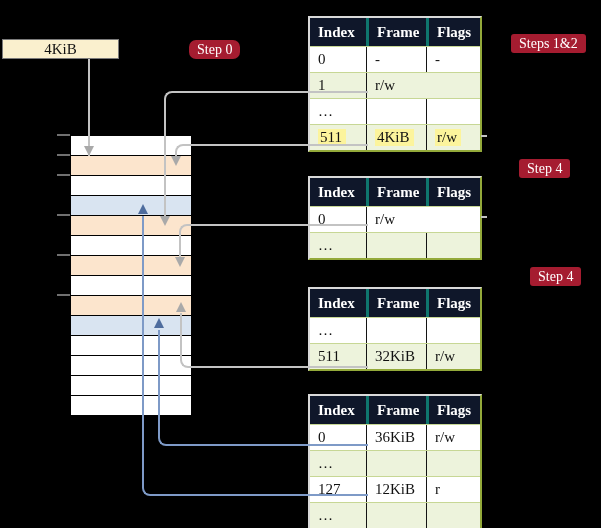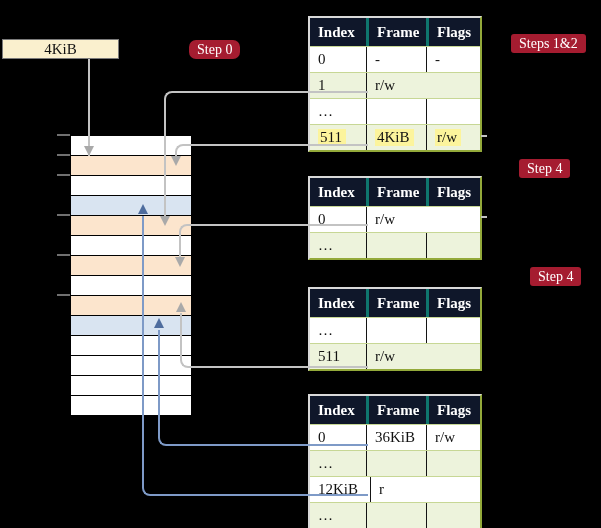--- a/index.html
+++ b/index.html
@@ -159,20 +159,21 @@
     <div class="th c2">Frame</div>
     <div class="th c3">Flags</div>
   </div>
   <div class="trow">
     <div class="td c1">…</div>
     <div class="td c2"></div>
     <div class="td c3"></div>
   </div>
   <div class="trow g">
     <div class="td c1">511</div>
+    <div class="td c2">32KiB</div>
     <div class="td c3">r/w</div>
   </div>
 </div>
 
 <div class="abs ptable" style="top:394px;">
   <div class="thead">
     <div class="th c1">Index</div>
     <div class="th c2">Frame</div>
     <div class="th c3">Flags</div>
   </div>
@@ -180,20 +181,21 @@
     <div class="td c1">0</div>
     <div class="td c2">36KiB</div>
     <div class="td c3">r/w</div>
   </div>
   <div class="trow g">
     <div class="td c1">…</div>
     <div class="td c2"></div>
     <div class="td c3"></div>
   </div>
   <div class="trow">
+    <div class="td c1">127</div>
     <div class="td c2">12KiB</div>
     <div class="td c3">r</div>
   </div>
   <div class="trow g">
     <div class="td c1">…</div>
     <div class="td c2"></div>
     <div class="td c3"></div>
   </div>
 </div>
 

